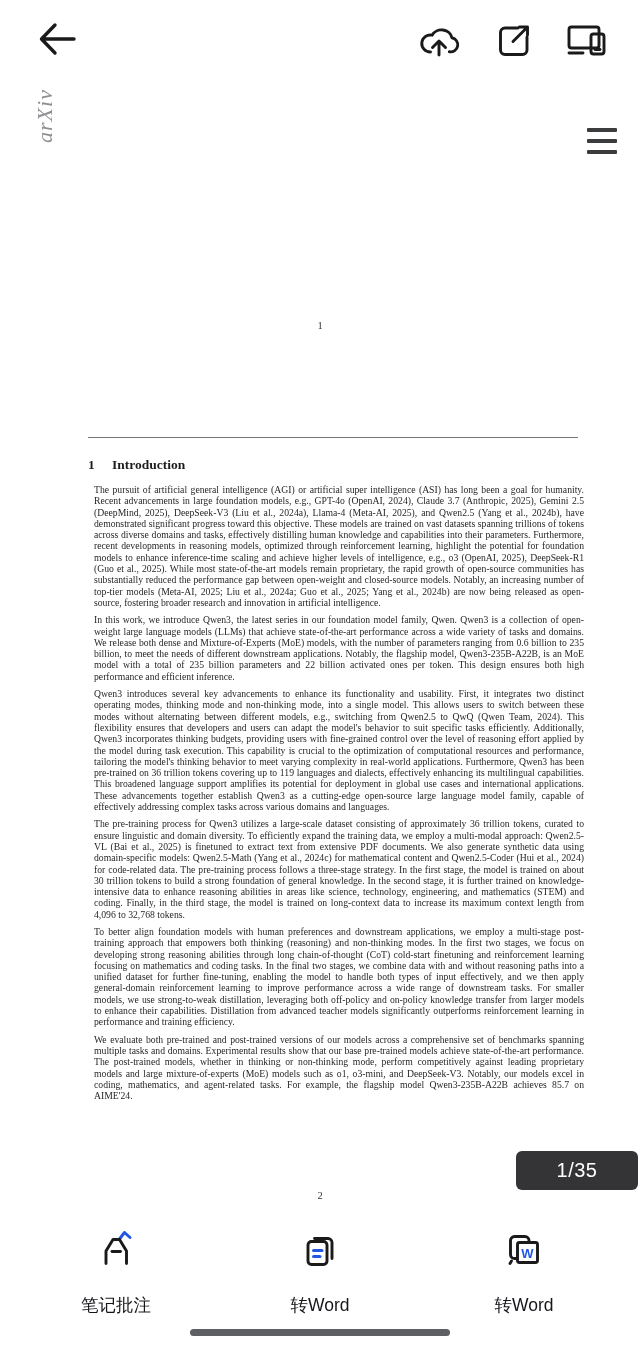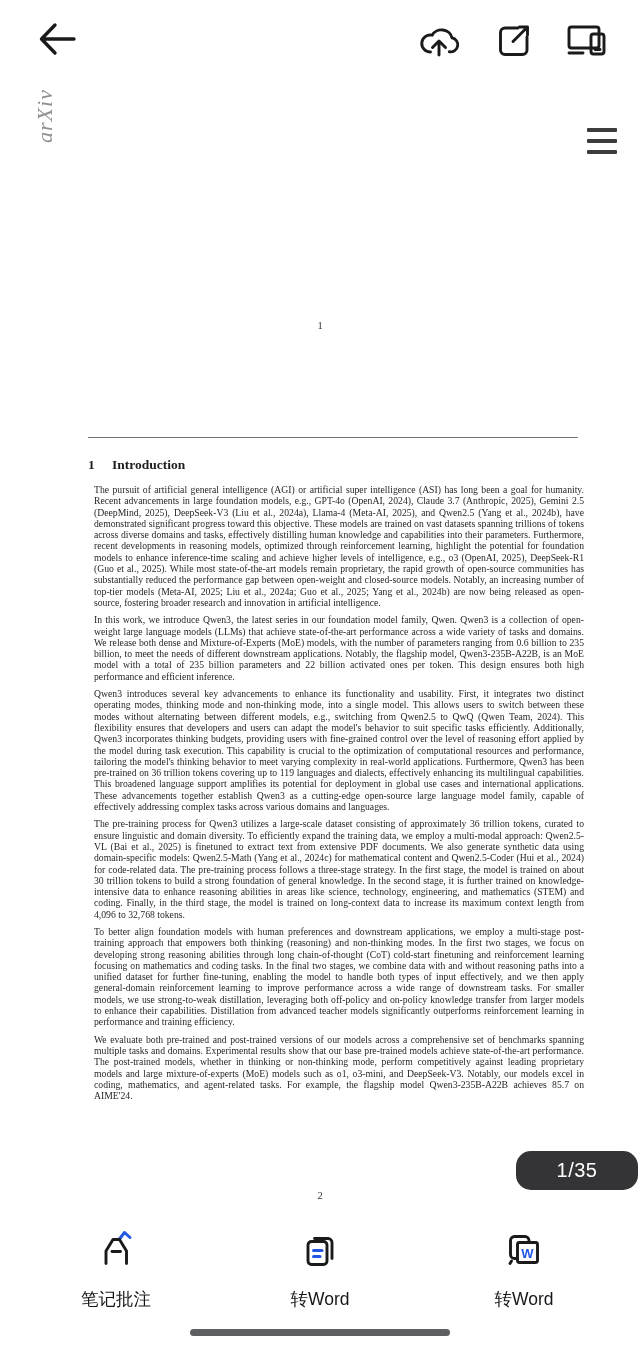--- a/index.html
+++ b/index.html
@@ -40,31 +40,31 @@
     font-family:"Liberation Serif","DejaVu Serif",serif; font-weight:bold;
     font-size:13.5px; color:#1d1d1d; }
   .doc-heading .sec-no { display:inline-block; width:24px; }
   .doc-body { position:absolute; left:94px; top:484px; width:490px; height:706px; overflow:hidden;
     font-family:"Liberation Serif","DejaVu Serif",serif;
     font-size:9.7px; line-height:11.3px; color:#272727; text-align:justify; }
   .doc-body p { margin-bottom:6px; }
   
   .page-badge {
     position:absolute; left:516px; top:1151px; width:122px; height:39px;
-    background:rgba(24,24,26,0.88); border-radius:15px;
+    background:rgba(24,24,26,0.88); border-radius:6px;
     display:flex; align-items:center; justify-content:center;
     color:#fff; font-size:20px; letter-spacing:0.5px;
   }
   
   .toolbar { position:absolute; left:0; top:1230px; width:640px; height:90px;
     display:flex; padding:0 14px; background:#fff; }
   .tool-item { flex:1 1 0; display:flex; flex-direction:column; align-items:center;
     background:none; border:none; padding:0; cursor:pointer; }
   .tool-item svg { width:40px; height:40px; }
-  .tool-label { margin-top:16px; font-size:17.5px; color:#151619; line-height:20px; white-space:nowrap; }
+  .tool-label { margin-top:22px; font-size:17.5px; color:#151619; line-height:20px; white-space:nowrap; }
   
   .home-indicator { position:absolute; left:190px; top:1329px; width:260px; height:7px;
     border-radius:3.5px; background:#5d5f63; }
   .st { fill:none; stroke:#1a1a1a; stroke-width:2.9; stroke-linecap:round; stroke-linejoin:round; }
   .st-blue { fill:none; stroke-width:3; stroke-linecap:round; stroke-linejoin:round; }
 </style>
 </head>
 <body>
 
 <div class="topbar">

